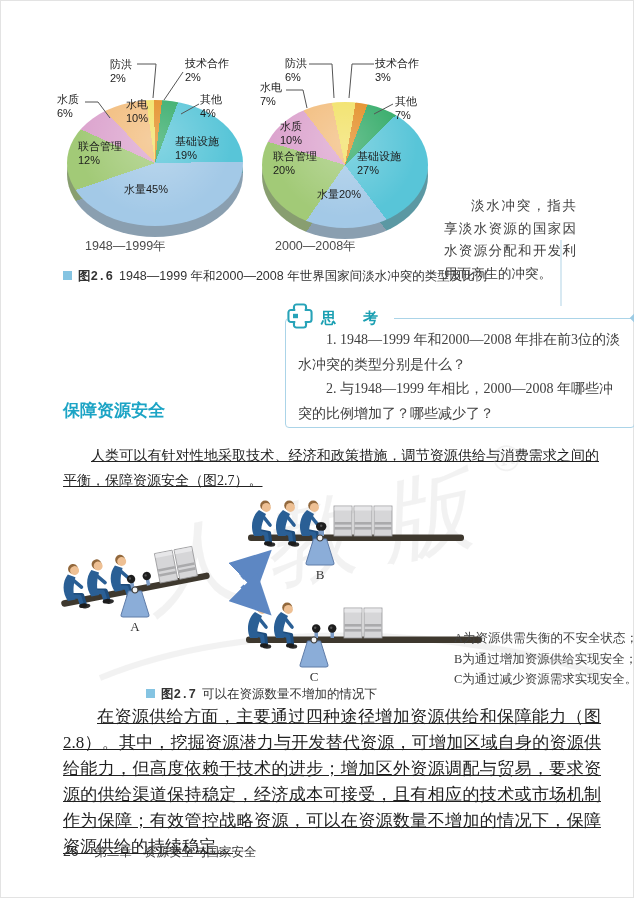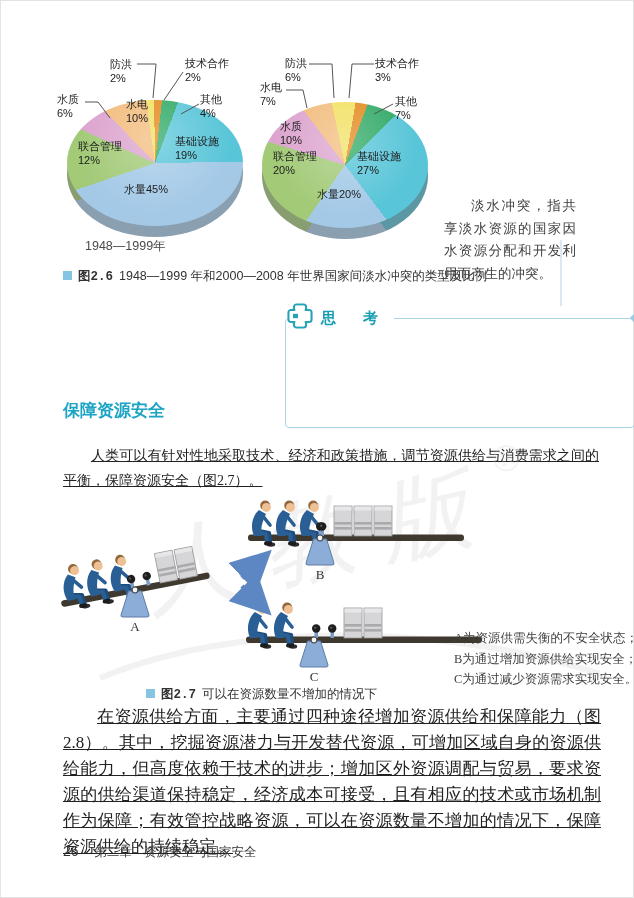--- a/index.html
+++ b/index.html
@@ -71,20 +71,21 @@
         <polyline points="97 14 116 14 113 48" fill="none" stroke="#555" stroke-width="1"></polyline>
         <polyline points="143 22 124 50" fill="none" stroke="#555" stroke-width="1"></polyline>
         <polyline points="159 54 141 64" fill="none" stroke="#555" stroke-width="1"></polyline>
         <polyline points="45 52 58 52 70 68" fill="none" stroke="#555" stroke-width="1"></polyline>
         <polyline points="269 14 292 14 294 48" fill="none" stroke="#555" stroke-width="1"></polyline>
         <polyline points="334 14 312 14 309 48" fill="none" stroke="#555" stroke-width="1"></polyline>
         <polyline points="353 54 334 64" fill="none" stroke="#555" stroke-width="1"></polyline>
         <polyline points="246 40 263 40 267 58" fill="none" stroke="#555" stroke-width="1"></polyline>
       </svg>
     <div class="pie-title" id="ptitle0">1948—1999年</div>
+    <div class="pie-title" id="ptitle1">2000—2008年</div>
   <div class="pie-label" style="left: 70px; top: 8px;">防洪<br>2%</div>
       <div class="pie-label" style="left: 145px; top: 7px;">技术合作<br>2%</div>
       <div class="pie-label" style="left: 160px; top: 43px;">其他<br>4%</div>
       <div class="pie-label" style="left: 17px; top: 43px;">水质<br>6%</div>
       <div class="pie-label" style="left: 86px; top: 48px;">水电<br>10%</div>
       <div class="pie-label" style="left: 38px; top: 90px;">联合管理<br>12%</div>
       <div class="pie-label" style="left: 135px; top: 85px;">基础设施<br>19%</div>
       <div class="pie-label" style="left: 84px; top: 133px;">水量45%</div>
       <div class="pie-label" style="left: 245px; top: 7px;">防洪<br>6%</div>
       <div class="pie-label" style="left: 335px; top: 7px;">技术合作<br>3%</div>
@@ -110,20 +111,24 @@
         <svg width="26" height="26" viewBox="0 0 26 26">
           <rect x="7" y="1.5" width="12" height="23" rx="2.5" fill="#fff" stroke="#27a3b8" stroke-width="2.2"></rect>
           <rect x="1.5" y="7" width="23" height="12" rx="2.5" fill="#fff" stroke="#27a3b8" stroke-width="2.2"></rect>
           <rect x="8.3" y="2.8" width="9.4" height="20.4" fill="#fff"></rect>
           <rect x="2.8" y="8.3" width="20.4" height="9.4" fill="#fff"></rect>
           <rect x="6" y="10.8" width="5" height="4.4" fill="#27a3b8"></rect>
         </svg>
       </span>
       <span class="tb-title">思　考</span>
     </div>
+    <div class="tb-body kai">
+      <p>1. 1948—1999 年和2000—2008 年排在前3位的淡水冲突的类型分别是什么？</p>
+      <p>2. 与1948—1999 年相比，2000—2008 年哪些冲突的比例增加了？哪些减少了？</p>
+    </div>
   </div>
 
   <h2 class="sec-heading">保障资源安全</h2>
   <p class="para" id="para1">人类可以有针对性地采取技术、经济和政策措施，调节资源供给与消费需求之间的平衡，保障资源安全（图2.7）。</p>
 
   <div class="illustration">
     <div class="watermark"><span>人教版</span><span class="wm-r">®</span></div>
     <svg id="seesaw-svg" width="560" height="190">
         <defs>
           <marker id="ah" markerWidth="9" markerHeight="9" refX="6" refY="4.5" orient="auto">

